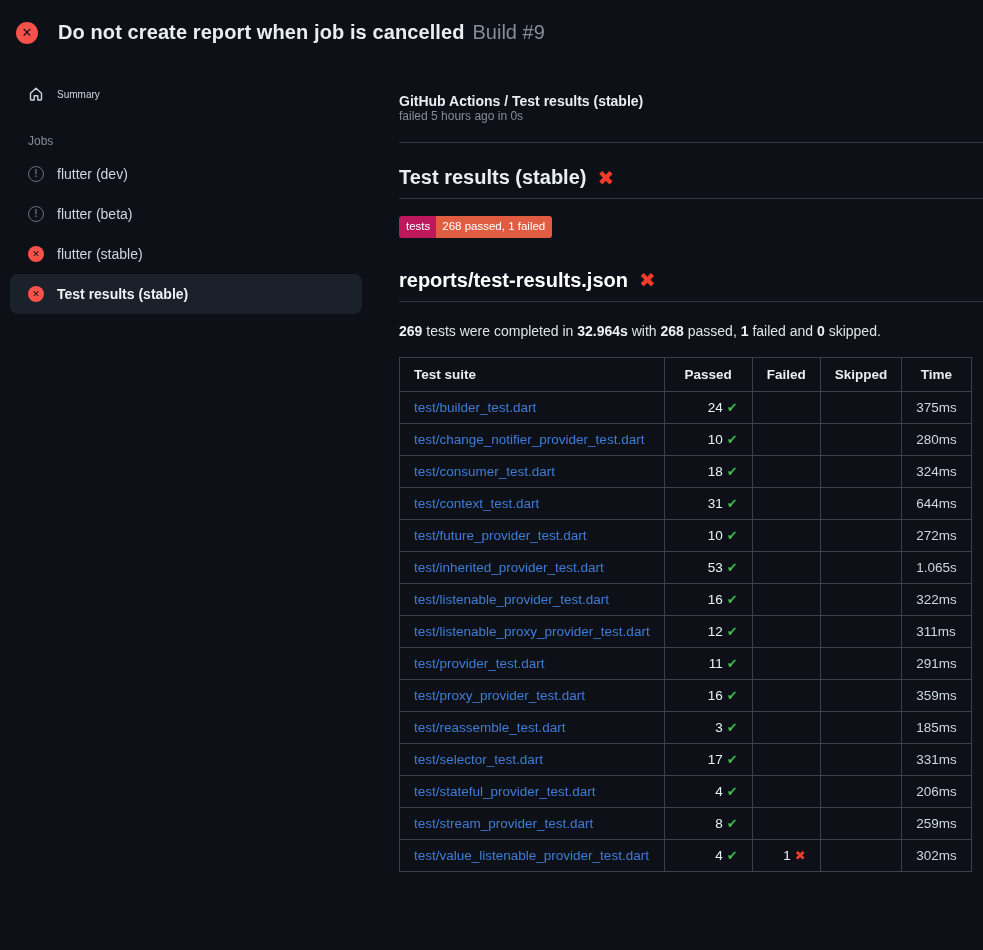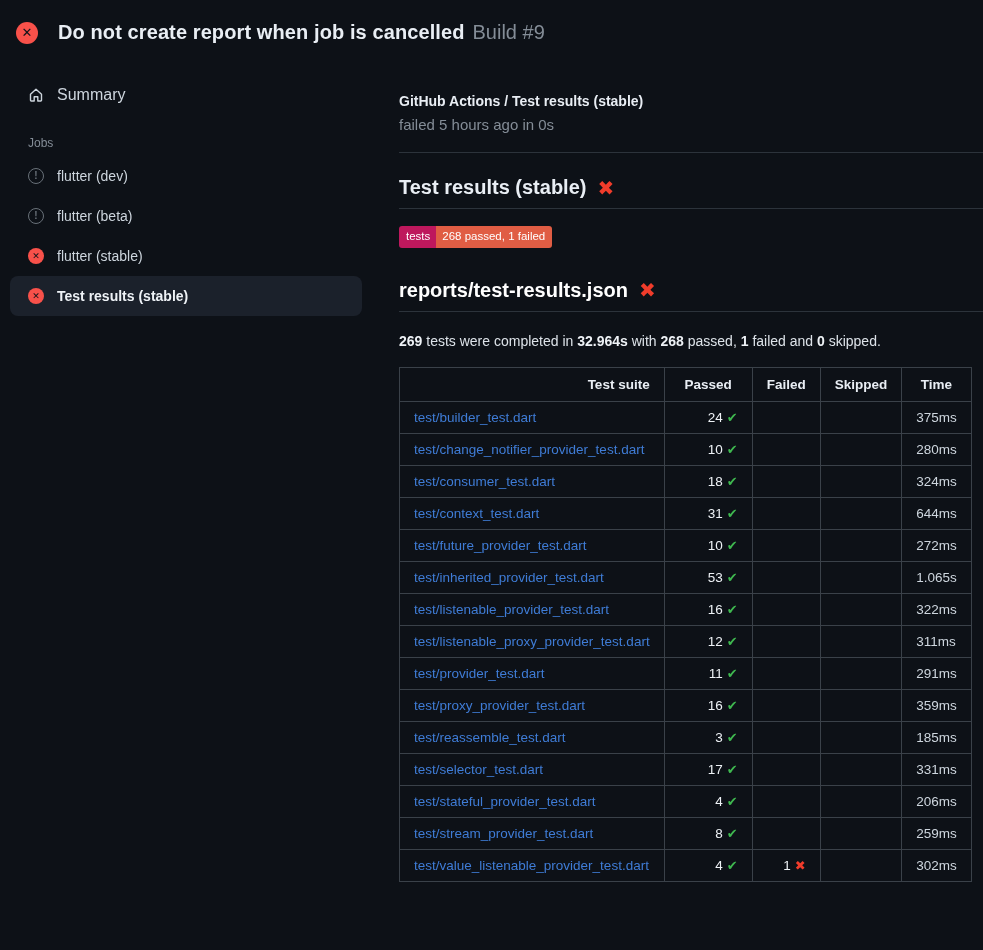--- a/index.html
+++ b/index.html
@@ -20,21 +20,21 @@
     display:flex; align-items:center; justify-content:center;
     font-weight:700; font-size:13px; line-height:1; flex:none;
   }
   .app-title { font-size:20px; font-weight:700; margin-left:20px; color:#e9eef4; letter-spacing:.1px; }
   .app-build { font-size:20px; font-weight:400; color:#848d97; margin-left:8px; }
 
   .layout { display:flex; align-items:flex-start; }
 
   
   .sidebar { width:370px; flex:none; padding:22px 8px 0 10px; }
-  .summary-item { display:flex; align-items:center; gap:13px; padding:8px 18px; color:#cdd5dd; font-size:16px; border-radius:6px; cursor:pointer; }
+  .summary-item { display:flex; align-items:center; gap:13px; padding:8px 18px; color:#cdd5dd; font-size:10px; border-radius:6px; cursor:pointer; }
   .jobs-label { color:#848d97; font-size:12px; padding:24px 18px 6px 18px; }
   .job-item { display:flex; align-items:center; gap:13px; padding:12px 18px; font-size:14px; color:#cdd5dd; border-radius:8px; cursor:pointer; height:40px; }
   .job-item.selected { background:#1b212b; color:#eef2f6; font-weight:700; }
 
   .icon-stop {
     width:16px; height:16px; border-radius:50%;
     border:1.5px solid #697179; color:#697179;
     font-size:10px; font-weight:700; line-height:1;
     display:flex; align-items:center; justify-content:center; flex:none;
   }
@@ -42,21 +42,21 @@
     width:16px; height:16px; border-radius:50%;
     background:#f8514a; color:#10141b;
     font-size:9px; font-weight:700; line-height:1;
     display:flex; align-items:center; justify-content:center; flex:none;
   }
   .home-icon { width:16px; height:16px; flex:none; display:flex; }
 
   
   .main { flex:1; padding:37px 0 0 29px; min-width:0; }
   .breadcrumb { font-size:14px; font-weight:700; color:#e9eef4; }
-  .run-meta { font-size:15px; color:#848d97; margin-top:7px; padding-bottom:19px; border-bottom:1px solid #2c333b; }
+  .run-meta { font-size:12px; color:#848d97; padding-bottom:19px; border-bottom:1px solid #2c333b; }
 
   .section-h {
     display:flex; align-items:center; gap:11px;
     font-size:20px; font-weight:700; color:#e9eef4;
     margin-top:23px; padding-bottom:9px; border-bottom:1px solid #2c333b;
   }
   .x-mark { color:#f03c2b; font-weight:700; font-size:20px; line-height:1; }
 
   .badge { display:inline-flex; margin-top:17px; font-size:11.5px; font-weight:400; color:#fff; line-height:1; cursor:pointer; }
   .badge-label  { background:#be185d; padding:5px 6px 5px 7px; border-radius:3px 0 0 3px; }
@@ -65,21 +65,21 @@
   .report-h { margin-top:31px; }
   .report-link { color:#ffffff; text-decoration:none; cursor:pointer; }
 
   .summary-line { font-size:14px; color:#dde3e9; margin-top:21px; }
   .summary-line b { color:#eef2f6; }
 
   
   table.results { border-collapse:collapse; margin-top:18px; font-size:13.5px; table-layout:fixed; }
   .results th, .results td { border:1px solid #3a4149; }
   .results th { font-weight:700; color:#e9eef4; padding:9px 14px; text-align:center; }
-  .results th.col-suite { text-align:right; }
+  .results th.col-suite { text-align:left; }
   .results td { padding:8px 14px; }
   td.suite-cell a { color:#3f7cd6; text-decoration:none; cursor:pointer; }
   td.num-cell { text-align:right; white-space:nowrap; color:#eef2f6; }
   td.time-cell { text-align:left; color:#ced6de; }
   .check-ico { color:#3fb950; font-weight:700; margin-left:4px; font-size:13px; }
   .cross-ico { color:#f03c2b; font-weight:700; margin-left:4px; font-size:13px; }
 </style>
 </head>
 <body>
 

